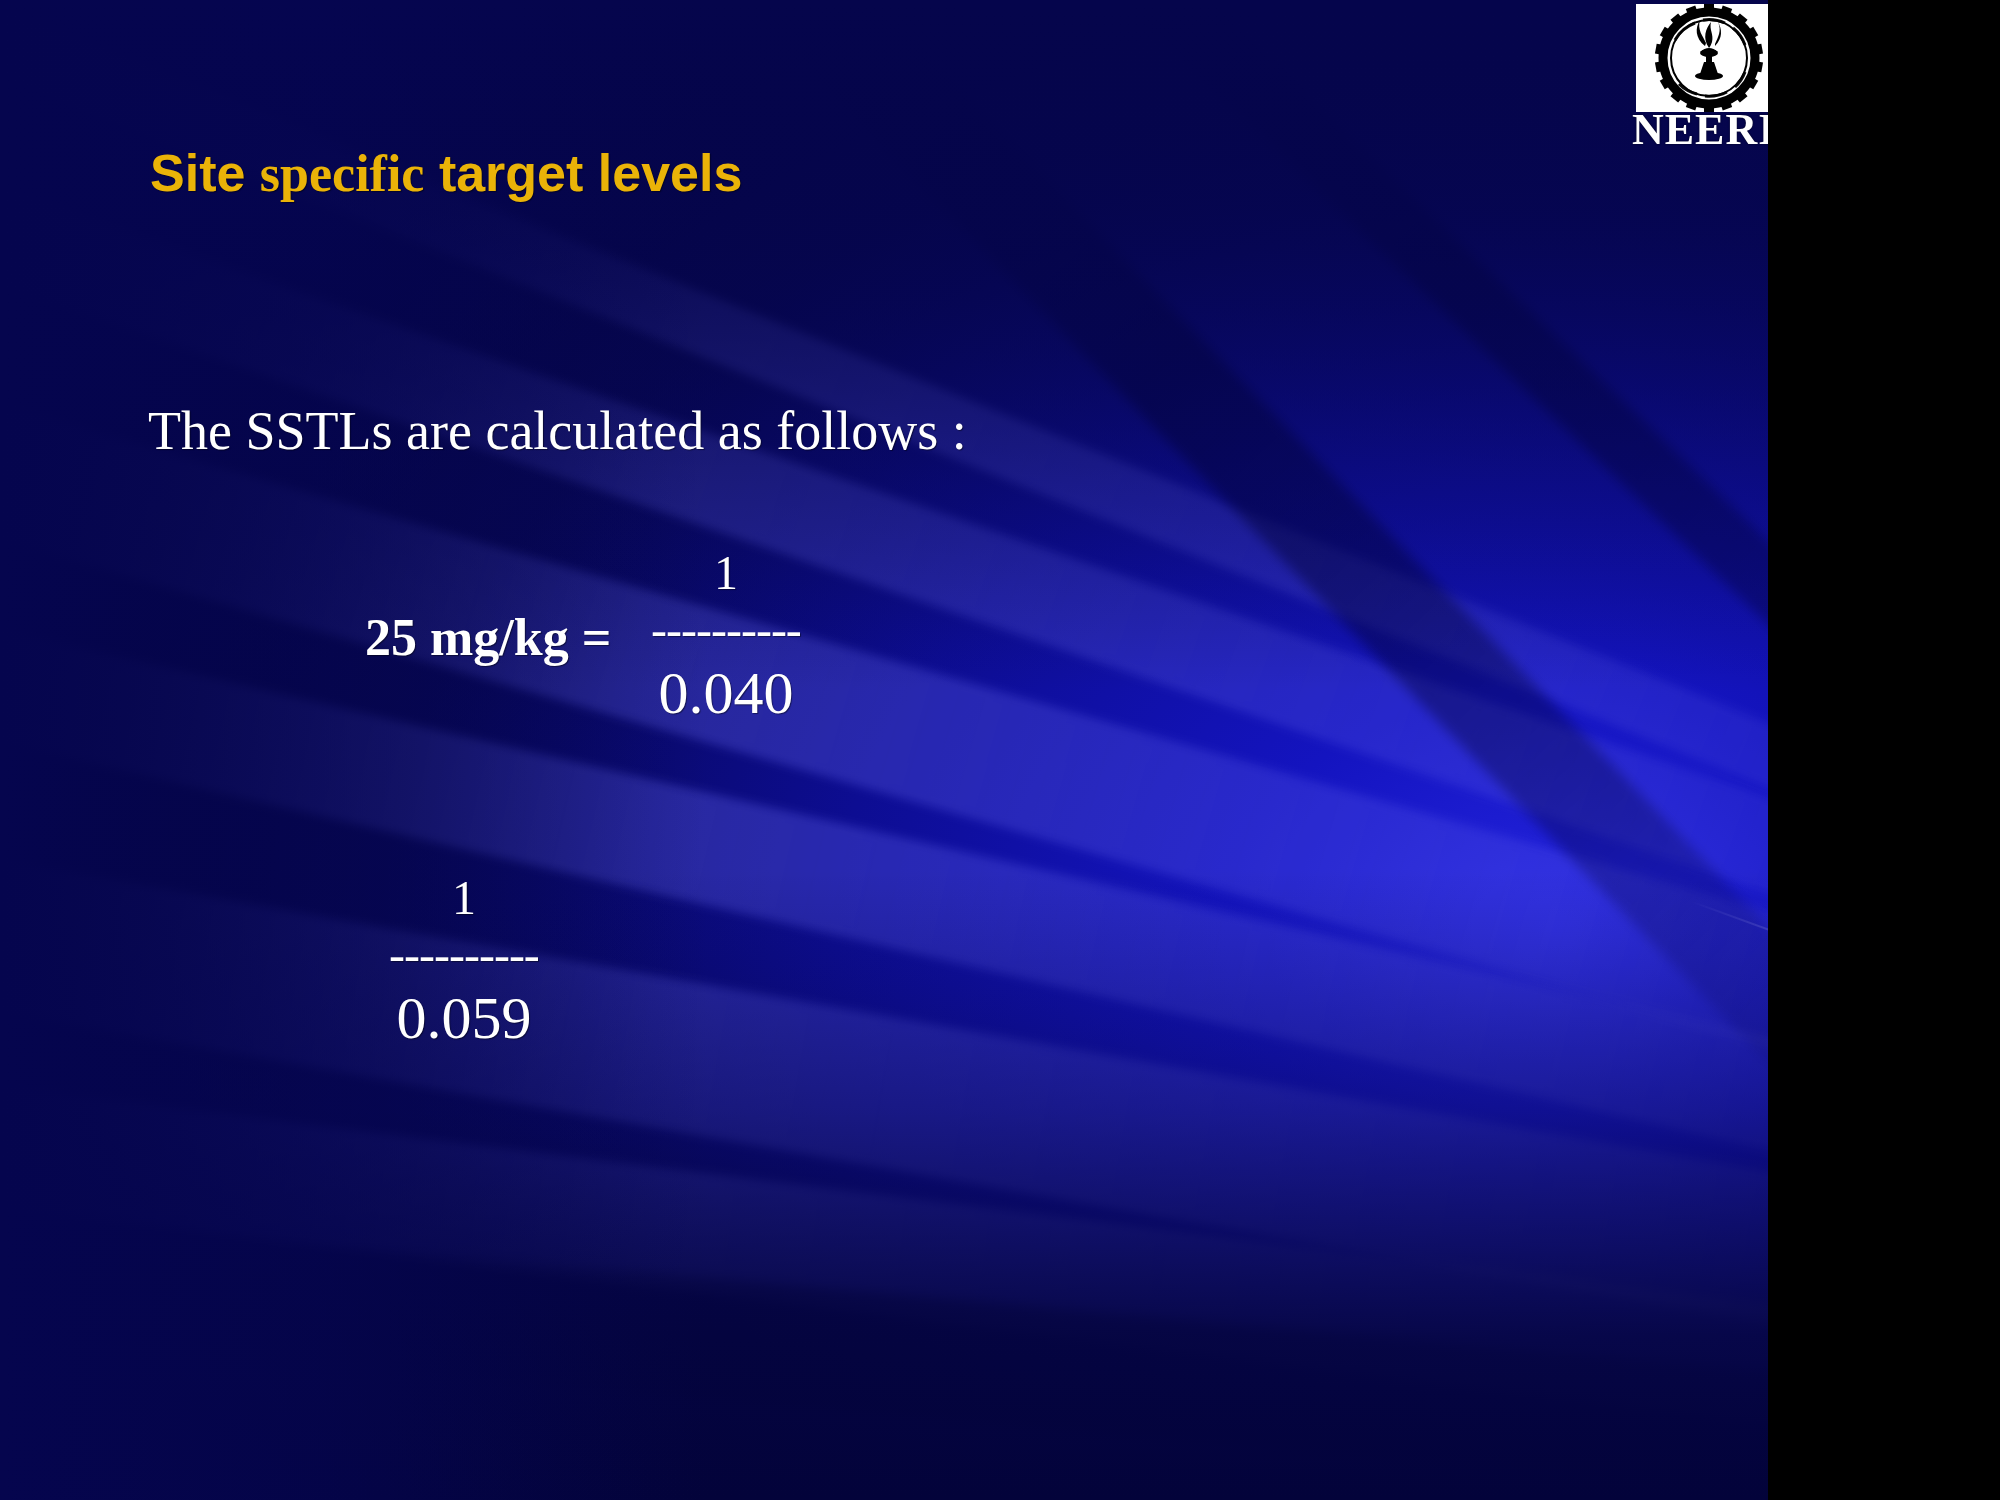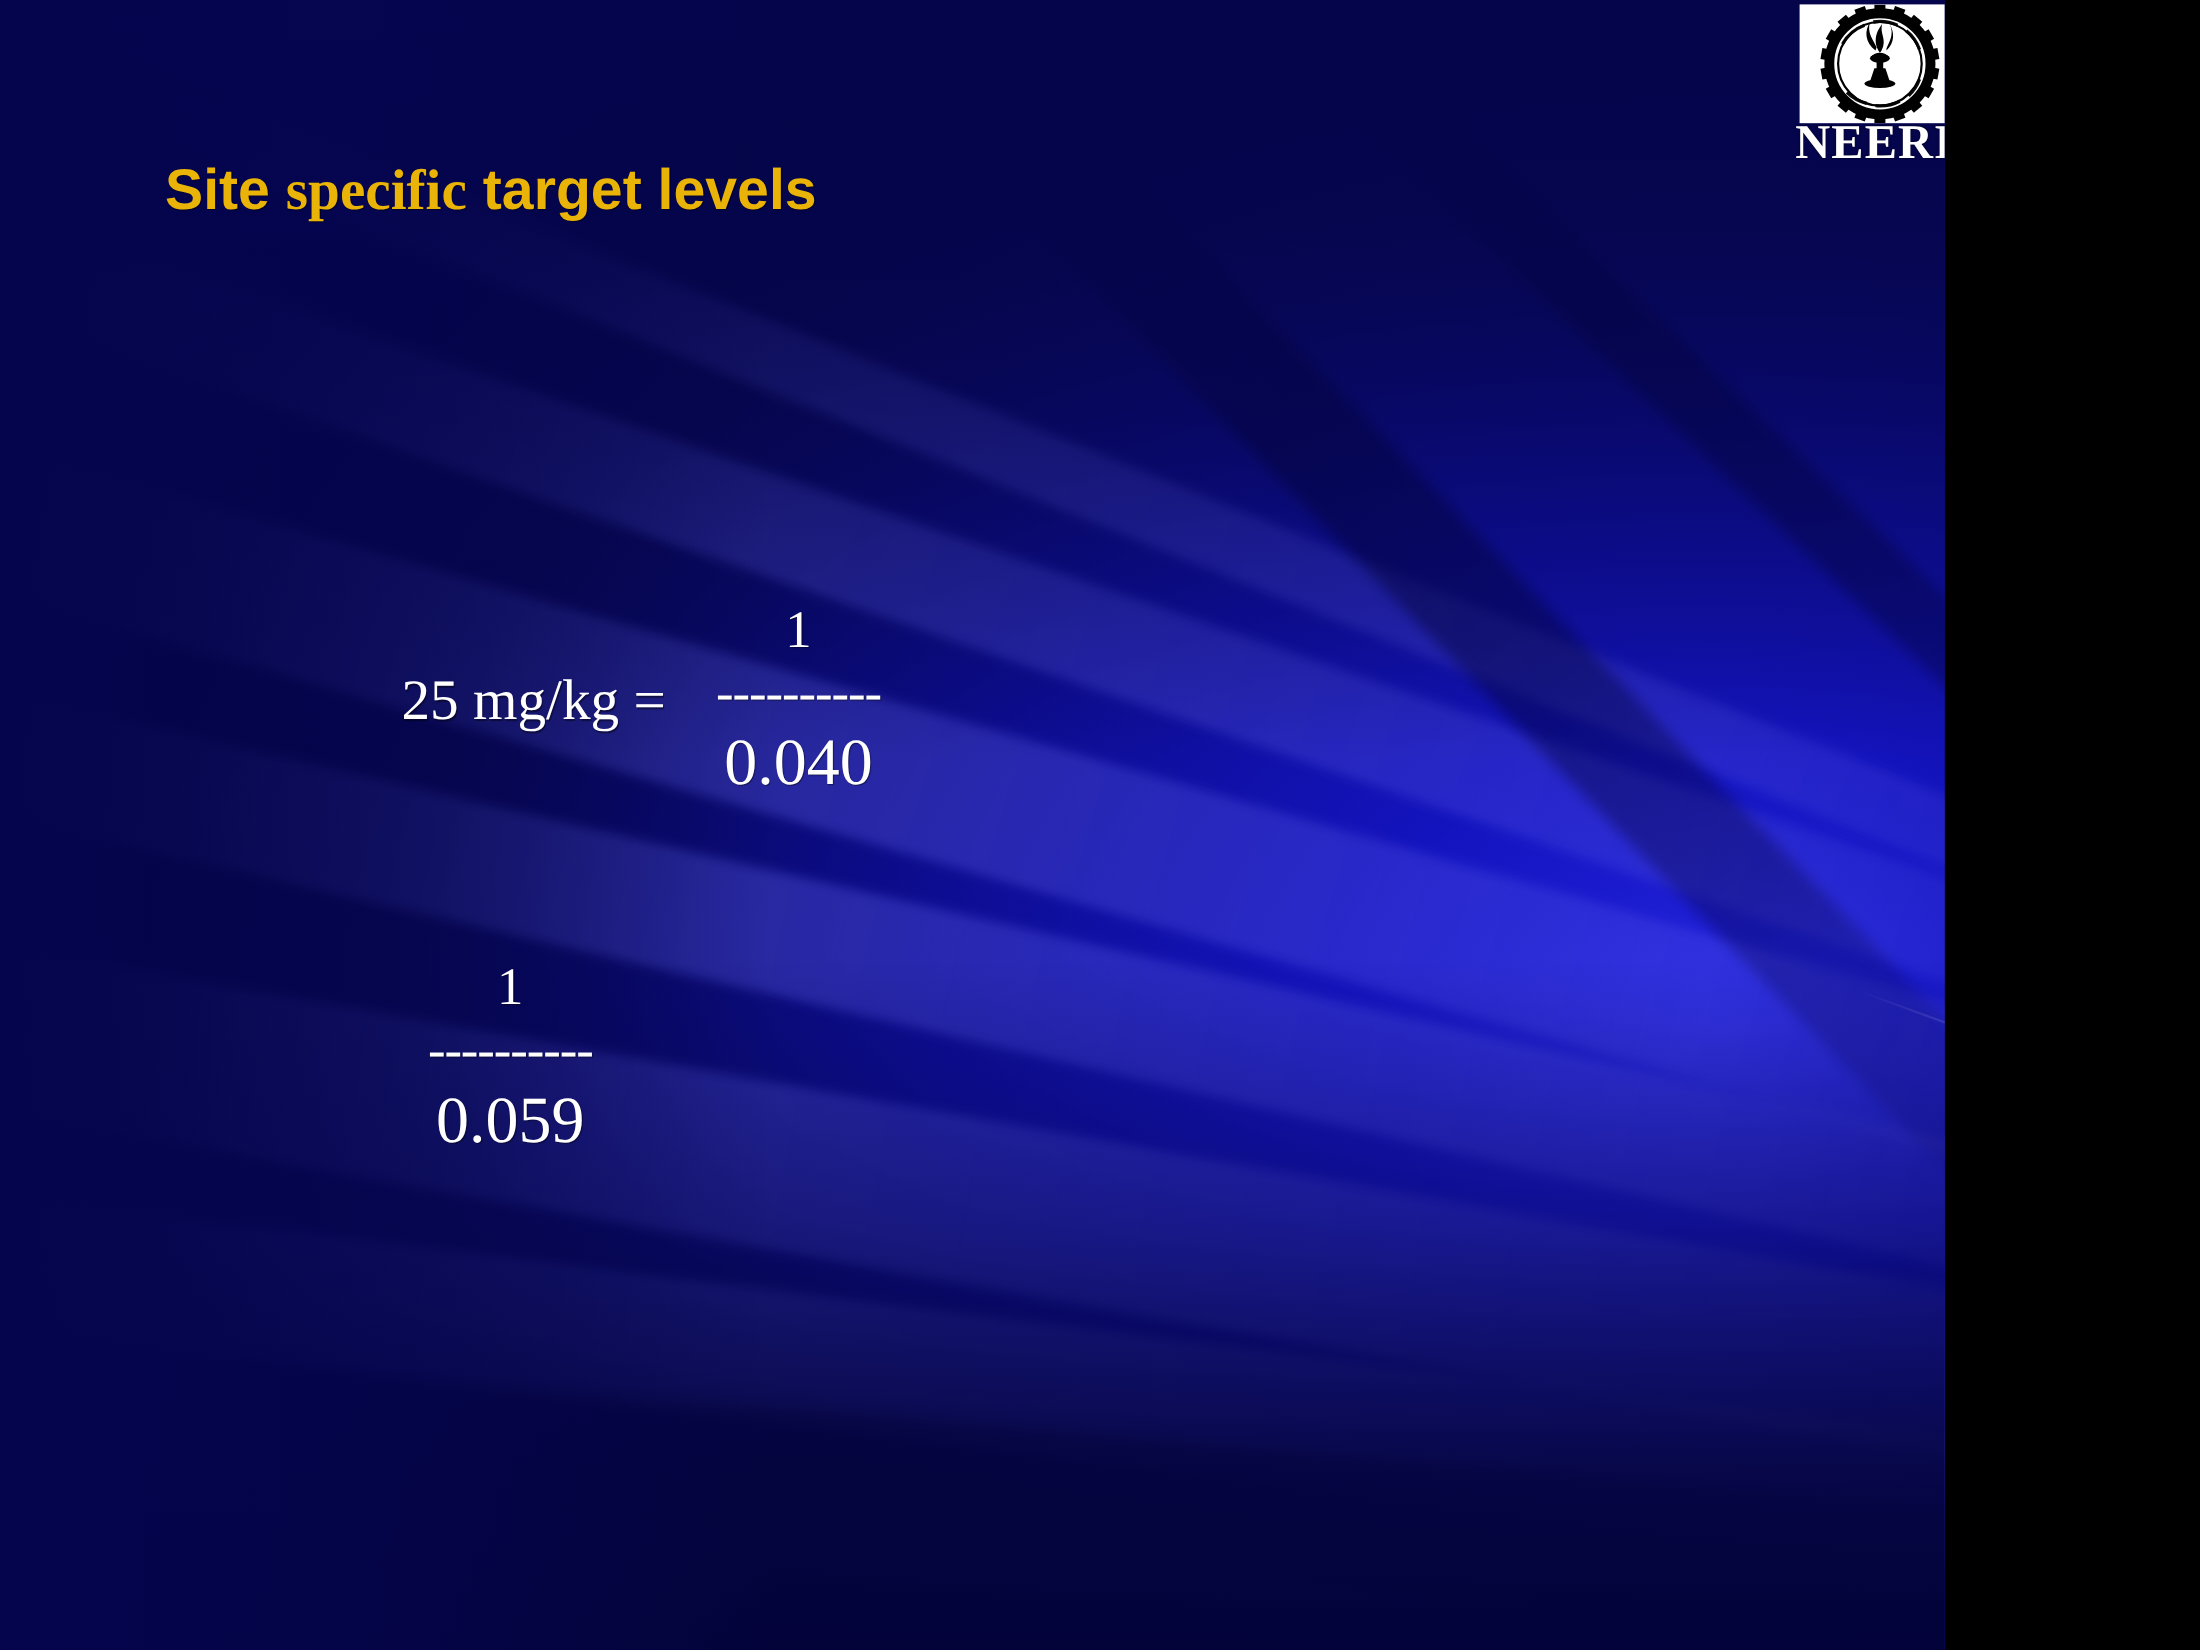--- a/index.html
+++ b/index.html
@@ -128,20 +128,21 @@
     display: flex;
     align-items: center;
     font-size: 52px;
   }
   #formula-1 { left: 365px; top: 545px; }
   #formula-2 { left: 365px; top: 870px; }
 
   .f-left {
     min-width: 262px;
     text-align: left;
+    font-weight: bold;
   }
   .f-frac {
     display: inline-flex;
     flex-direction: column;
     align-items: center;
     margin: 0 28px 0 24px;
     line-height: 1.18;
   }
   .f-num { font-size: 48px; }
   .f-bar { font-size: 48px; letter-spacing: -1px; }
@@ -227,20 +228,21 @@
         </g>
       </svg>
     </div>
     <div id="logo-word">NEERI</div>
   </div>
 
   <div id="title">
     <span class="sans">Site </span><span class="serif">specific</span><span class="sans"> target levels</span>
   </div>
 
+  <div id="intro">The SSTLs are calculated as follows :</div>
 
   <div class="formula" id="formula-1">
     <span class="f-left">25 mg/kg =</span>
     <span class="f-frac">
       <span class="f-num">1</span>
       <span class="f-bar">----------</span>
       <span class="f-den">0.040</span>
     </span>
   </div>
 

